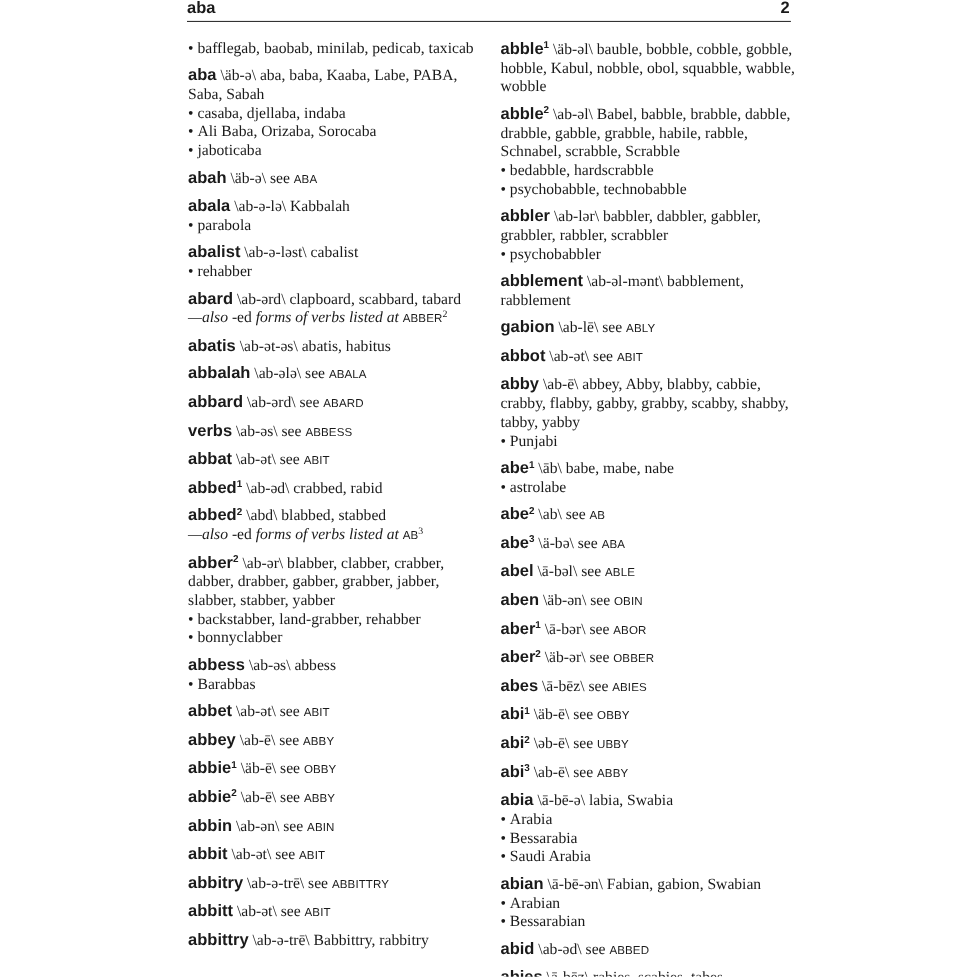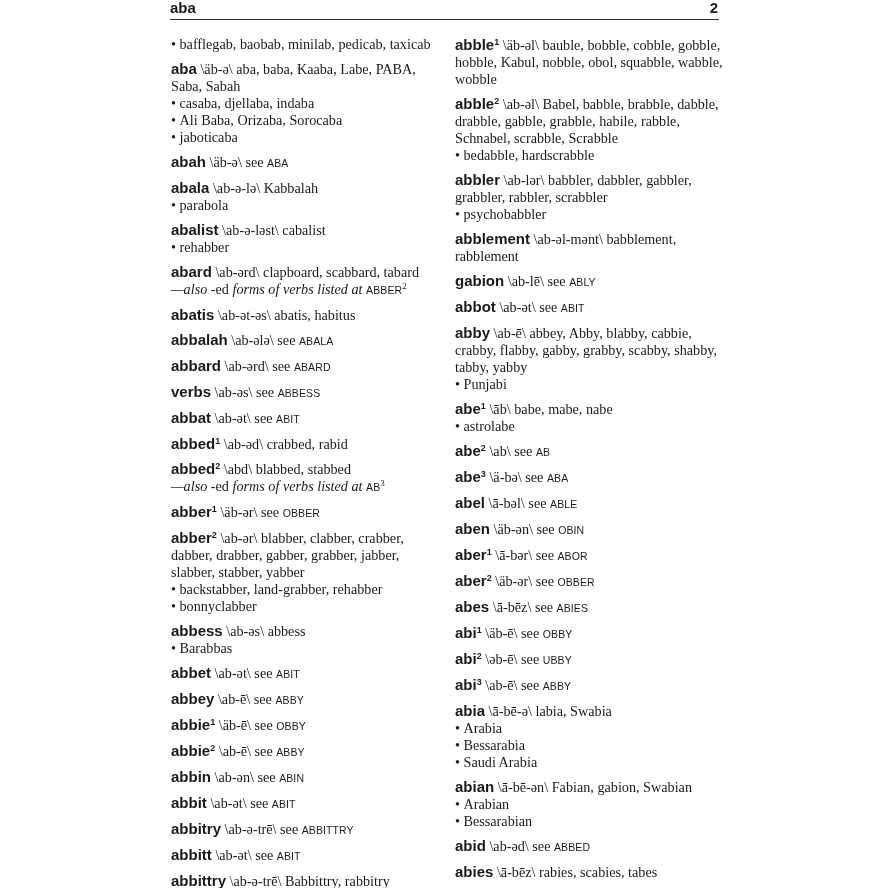--- a/index.html
+++ b/index.html
@@ -38,36 +38,35 @@
       <div class="entry"><span class="hw"><span>abala</span></span> <span class="pron">\ab-ə-lə\</span> <span class="words">Kabbalah</span><span class="bullet">parabola</span></div>
       <div class="entry"><span class="hw"><span>abalist</span></span> <span class="pron">\ab-ə-ləst\</span> <span class="words">cabalist</span><span class="bullet">rehabber</span></div>
       <div class="entry"><span class="hw"><span>abard</span></span> <span class="pron">\ab-ərd\</span> <span class="words">clapboard, scabbard, tabard</span><span class="note bullet-less" style="display: block;"><span>—also </span><span class="up">-ed</span><span> forms of verbs listed at </span><span class="xref up">ABBER</span><sup class="up">2</sup></span></div>
       <div class="entry"><span class="hw"><span>abatis</span></span> <span class="pron">\ab-ət-əs\</span> <span class="words">abatis, habitus</span></div>
       <div class="entry"><span class="hw"><span>abbalah</span></span> <span class="pron">\ab-ələ\</span> <span>see</span> <span class="xref">ABALA</span></div>
       <div class="entry"><span class="hw"><span>abbard</span></span> <span class="pron">\ab-ərd\</span> <span>see</span> <span class="xref">ABARD</span></div>
       <div class="entry"><span class="hw"><span>verbs</span></span> <span class="pron">\ab-əs\</span> <span>see</span> <span class="xref">ABBESS</span></div>
       <div class="entry"><span class="hw"><span>abbat</span></span> <span class="pron">\ab-ət\</span> <span>see</span> <span class="xref">ABIT</span></div>
       <div class="entry"><span class="hw"><span>abbed</span><sup>1</sup></span> <span class="pron">\ab-əd\</span> <span class="words">crabbed, rabid</span></div>
       <div class="entry"><span class="hw"><span>abbed</span><sup>2</sup></span> <span class="pron">\abd\</span> <span class="words">blabbed, stabbed</span><span class="note bullet-less" style="display: block;"><span>—also </span><span class="up">-ed</span><span> forms of verbs listed at </span><span class="xref up">AB</span><sup class="up">3</sup></span></div>
-      <div class="entry"><span class="hw"><span>abber</span><sup>1</sup></span> <span class="pron">\äb-ər\</span> <span>see</span> <span class="xref">OBBER</span></div>
       <div class="entry"><span class="hw"><span>abber</span><sup>2</sup></span> <span class="pron">\ab-ər\</span> <span class="words">blabber, clabber, crabber, dabber, drabber, gabber, grabber, jabber, slabber, stabber, yabber</span><span class="bullet">backstabber, land-grabber, rehabber</span><span class="bullet">bonnyclabber</span></div>
       <div class="entry"><span class="hw"><span>abbess</span></span> <span class="pron">\ab-əs\</span> <span class="words">abbess</span><span class="bullet">Barabbas</span></div>
       <div class="entry"><span class="hw"><span>abbet</span></span> <span class="pron">\ab-ət\</span> <span>see</span> <span class="xref">ABIT</span></div>
       <div class="entry"><span class="hw"><span>abbey</span></span> <span class="pron">\ab-ē\</span> <span>see</span> <span class="xref">ABBY</span></div>
       <div class="entry"><span class="hw"><span>abbie</span><sup>1</sup></span> <span class="pron">\äb-ē\</span> <span>see</span> <span class="xref">OBBY</span></div>
       <div class="entry"><span class="hw"><span>abbie</span><sup>2</sup></span> <span class="pron">\ab-ē\</span> <span>see</span> <span class="xref">ABBY</span></div>
       <div class="entry"><span class="hw"><span>abbin</span></span> <span class="pron">\ab-ən\</span> <span>see</span> <span class="xref">ABIN</span></div>
       <div class="entry"><span class="hw"><span>abbit</span></span> <span class="pron">\ab-ət\</span> <span>see</span> <span class="xref">ABIT</span></div>
       <div class="entry"><span class="hw"><span>abbitry</span></span> <span class="pron">\ab-ə-trē\</span> <span>see</span> <span class="xref">ABBITTRY</span></div>
       <div class="entry"><span class="hw"><span>abbitt</span></span> <span class="pron">\ab-ət\</span> <span>see</span> <span class="xref">ABIT</span></div>
       <div class="entry"><span class="hw"><span>abbittry</span></span> <span class="pron">\ab-ə-trē\</span> <span class="words">Babbittry, rabbitry</span></div>
     </div>
   <div class="col right" id="col-right">
       <div class="entry"><span class="hw"><span>abble</span><sup>1</sup></span> <span class="pron">\äb-əl\</span> <span class="words">bauble, bobble, cobble, gobble, hobble, Kabul, nobble, obol, squabble, wabble, wobble</span></div>
-      <div class="entry"><span class="hw"><span>abble</span><sup>2</sup></span> <span class="pron">\ab-əl\</span> <span class="words">Babel, babble, brabble, dabble, drabble, gabble, grabble, habile, rabble, Schnabel, scrabble, Scrabble</span><span class="bullet">bedabble, hardscrabble</span></div>
+      <div class="entry"><span class="hw"><span>abble</span><sup>2</sup></span> <span class="pron">\ab-əl\</span> <span class="words">Babel, babble, brabble, dabble, drabble, gabble, grabble, habile, rabble, Schnabel, scrabble, Scrabble</span><span class="bullet">bedabble, hardscrabble</span><span class="bullet">psychobabble, technobabble</span></div>
       <div class="entry"><span class="hw"><span>abbler</span></span> <span class="pron">\ab-lər\</span> <span class="words">babbler, dabbler, gabbler, grabbler, rabbler, scrabbler</span><span class="bullet">psychobabbler</span></div>
       <div class="entry"><span class="hw"><span>abblement</span></span> <span class="pron">\ab-əl-mənt\</span> <span class="words">babblement, rabblement</span></div>
       <div class="entry"><span class="hw"><span>gabion</span></span> <span class="pron">\ab-lē\</span> <span>see</span> <span class="xref">ABLY</span></div>
       <div class="entry"><span class="hw"><span>abbot</span></span> <span class="pron">\ab-ət\</span> <span>see</span> <span class="xref">ABIT</span></div>
       <div class="entry"><span class="hw"><span>abby</span></span> <span class="pron">\ab-ē\</span> <span class="words">abbey, Abby, blabby, cabbie, crabby, flabby, gabby, grabby, scabby, shabby, tabby, yabby</span><span class="bullet">Punjabi</span></div>
       <div class="entry"><span class="hw"><span>abe</span><sup>1</sup></span> <span class="pron">\āb\</span> <span class="words">babe, mabe, nabe</span><span class="bullet">astrolabe</span></div>
       <div class="entry"><span class="hw"><span>abe</span><sup>2</sup></span> <span class="pron">\ab\</span> <span>see</span> <span class="xref">AB</span></div>
       <div class="entry"><span class="hw"><span>abe</span><sup>3</sup></span> <span class="pron">\ä-bə\</span> <span>see</span> <span class="xref">ABA</span></div>
       <div class="entry"><span class="hw"><span>abel</span></span> <span class="pron">\ā-bəl\</span> <span>see</span> <span class="xref">ABLE</span></div>
       <div class="entry"><span class="hw"><span>aben</span></span> <span class="pron">\äb-ən\</span> <span>see</span> <span class="xref">OBIN</span></div>

